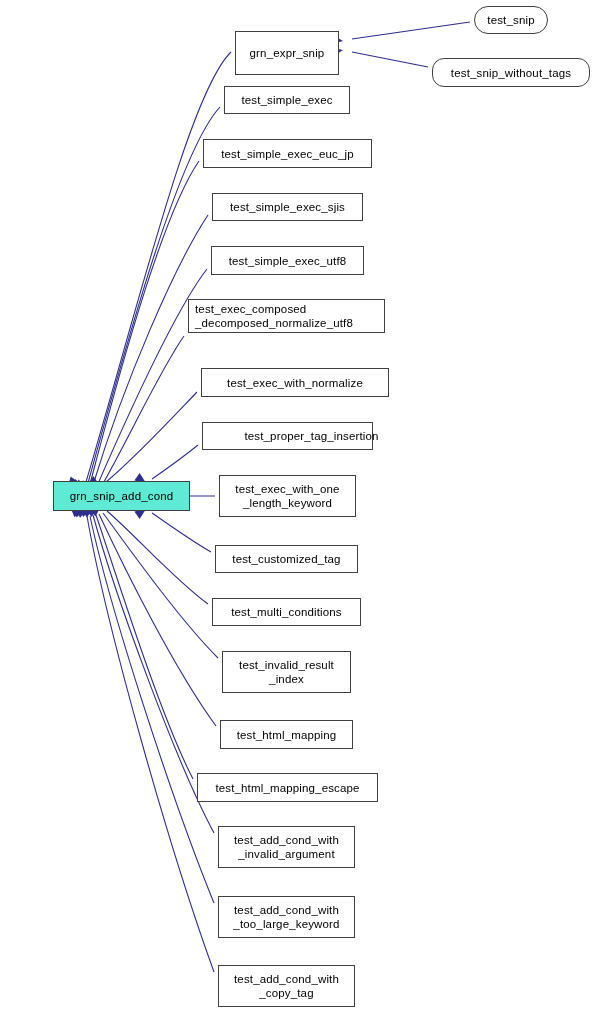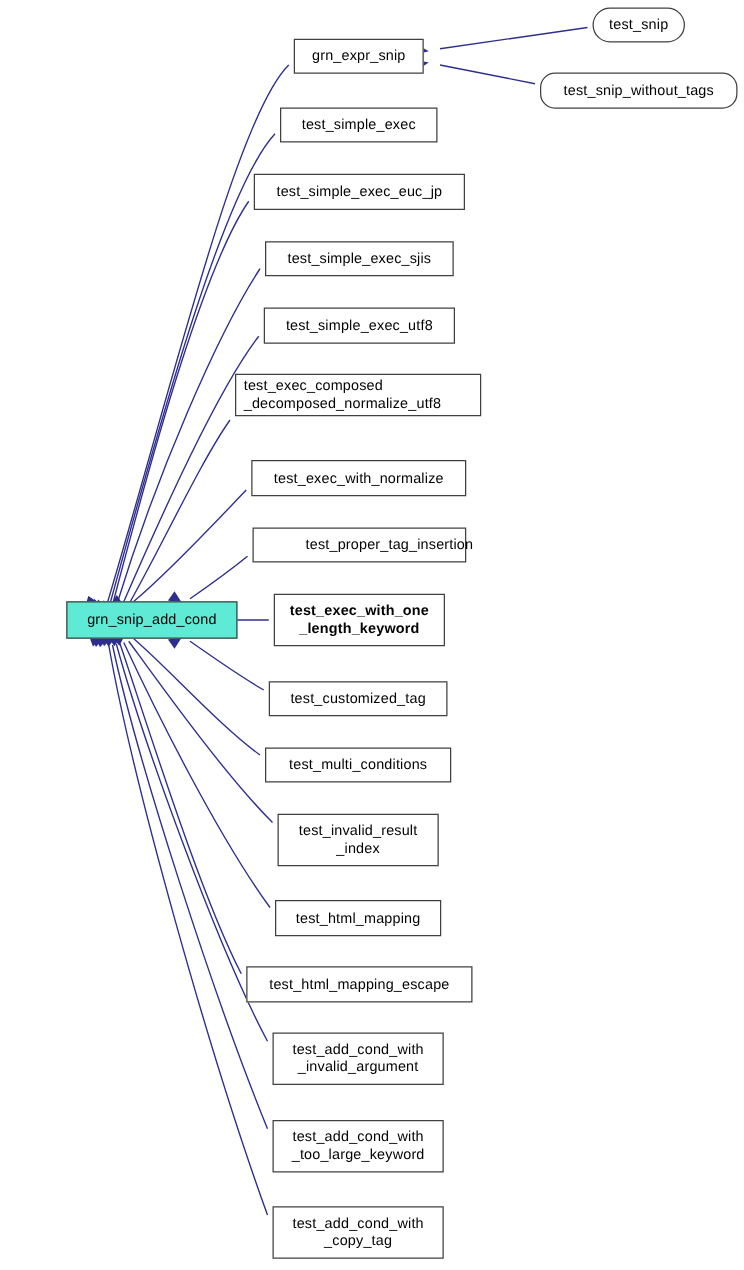--- a/index.html
+++ b/index.html
@@ -93,31 +93,31 @@
       <path d="M 214,903 C 172,800 110,610 90,516" fill="none" stroke="#2e2e8f" stroke-width="1.1"></path>
       <polygon points="0,0 11,4.6 11,-4.6" fill="#2e2e8f" transform="translate(85,509) rotate(157)"></polygon>
       <path d="M 214,972 C 168,845 106,625 87,516" fill="none" stroke="#2e2e8f" stroke-width="1.1"></path>
       <polygon points="0,0 11,4.6 11,-4.6" fill="#2e2e8f" transform="translate(83,509) rotate(159)"></polygon>
       <path d="M 470,22 L 352,39" fill="none" stroke="#2e2e8f" stroke-width="1.1"></path>
       <polygon points="0,0 11,4.6 11,-4.6" fill="#2e2e8f" transform="translate(343,41) rotate(188)"></polygon>
       <path d="M 428,67 L 352,52" fill="none" stroke="#2e2e8f" stroke-width="1.1"></path>
       <polygon points="0,0 11,4.6 11,-4.6" fill="#2e2e8f" transform="translate(343,50) rotate(169)"></polygon>
     </svg>
 <div class="node highlight" style="left: 5px; top: 481px; width: 137px; height: 30px; border-color: rgb(64, 64, 64); color: rgb(0, 0, 0);"><span class="line">grn_snip_add_cond</span></div>
-    <div class="node" style="left: 235px; top: 31px; width: 104px; height: 28px; border-color: rgb(64, 64, 64); color: rgb(0, 0, 0); background: rgb(255, 255, 255);"><span class="line">grn_expr_snip</span></div>
+    <div class="node" style="left: 235px; top: 31px; width: 104px; height: 44px; border-color: rgb(64, 64, 64); color: rgb(0, 0, 0); background: rgb(255, 255, 255);"><span class="line">grn_expr_snip</span></div>
     <div class="node" style="left: 474px; top: 6px; width: 74px; height: 28px; border-color: rgb(64, 64, 64); color: rgb(0, 0, 0); background: rgb(255, 255, 255); border-radius: 14px;"><span class="line">test_snip</span></div>
     <div class="node" style="left: 432px; top: 58px; width: 158px; height: 29px; border-color: rgb(64, 64, 64); color: rgb(0, 0, 0); background: rgb(255, 255, 255); border-radius: 12px;"><span class="line">test_snip_without_tags</span></div>
     <div class="node" style="left: 224px; top: 86px; width: 126px; height: 28px; border-color: rgb(64, 64, 64); color: rgb(0, 0, 0); background: rgb(255, 255, 255);"><span class="line">test_simple_exec</span></div>
     <div class="node" style="left: 203px; top: 139px; width: 169px; height: 29px; border-color: rgb(64, 64, 64); color: rgb(0, 0, 0); background: rgb(255, 255, 255);"><span class="line">test_simple_exec_euc_jp</span></div>
     <div class="node" style="left: 212px; top: 193px; width: 151px; height: 28px; border-color: rgb(64, 64, 64); color: rgb(0, 0, 0); background: rgb(255, 255, 255);"><span class="line">test_simple_exec_sjis</span></div>
     <div class="node" style="left: 211px; top: 246px; width: 153px; height: 29px; border-color: rgb(64, 64, 64); color: rgb(0, 0, 0); background: rgb(255, 255, 255); text-align: right;"><span class="line">test_simple_exec_utf8</span></div>
     <div class="node leftalign" style="left: 188px; top: 299px; width: 197px; height: 34px; border-color: rgb(64, 64, 64); color: rgb(0, 0, 0); background: rgb(255, 255, 255);"><span class="line">test_exec_composed</span><span class="line">_decomposed_normalize_utf8</span></div>
-    <div class="node" style="left: 201px; top: 368px; width: 172px; height: 29px; border-color: rgb(64, 64, 64); color: rgb(0, 0, 0); background: rgb(255, 255, 255);"><span class="line">test_exec_with_normalize</span></div>
+    <div class="node" style="left: 201px; top: 368px; width: 188px; height: 29px; border-color: rgb(64, 64, 64); color: rgb(0, 0, 0); background: rgb(255, 255, 255);"><span class="line">test_exec_with_normalize</span></div>
     <div class="node" style="left: 202px; top: 422px; width: 171px; height: 28px; border-color: rgb(64, 64, 64); color: rgb(0, 0, 0); background: rgb(255, 255, 255); padding-left: 48px;"><span class="line">test_proper_tag_insertion</span></div>
-    <div class="node" style="left: 219px; top: 475px; width: 137px; height: 42px; border-color: rgb(64, 64, 64); color: rgb(0, 0, 0); background: rgb(255, 255, 255); font-weight: bold;"><span class="line">test_exec_with_one</span><span class="line">_length_keyword</span></div>
+    <div class="node" style="left: 219px; top: 475px; width: 137px; height: 42px; border-color: rgb(64, 64, 64); color: rgb(0, 0, 0); background: rgb(255, 255, 255);"><span class="line">test_exec_with_one</span><span class="line">_length_keyword</span></div>
     <div class="node" style="left: 215px; top: 545px; width: 143px; height: 28px; border-color: rgb(64, 64, 64); color: rgb(0, 0, 0); background: rgb(255, 255, 255);"><span class="line">test_customized_tag</span></div>
     <div class="node" style="left: 212px; top: 598px; width: 149px; height: 28px; border-color: rgb(64, 64, 64); color: rgb(0, 0, 0); background: rgb(255, 255, 255);"><span class="line">test_multi_conditions</span></div>
     <div class="node" style="left: 222px; top: 651px; width: 129px; height: 42px; border-color: rgb(64, 64, 64); color: rgb(0, 0, 0); background: rgb(255, 255, 255);"><span class="line">test_invalid_result</span><span class="line">_index</span></div>
     <div class="node" style="left: 220px; top: 720px; width: 133px; height: 29px; border-color: rgb(64, 64, 64); color: rgb(0, 0, 0); background: rgb(255, 255, 255);"><span class="line">test_html_mapping</span></div>
     <div class="node" style="left: 197px; top: 773px; width: 181px; height: 29px; border-color: rgb(64, 64, 64); color: rgb(0, 0, 0); background: rgb(255, 255, 255);"><span class="line">test_html_mapping_escape</span></div>
     <div class="node" style="left: 218px; top: 826px; width: 137px; height: 42px; border-color: rgb(64, 64, 64); color: rgb(0, 0, 0); background: rgb(255, 255, 255);"><span class="line">test_add_cond_with</span><span class="line">_invalid_argument</span></div>
     <div class="node" style="left: 218px; top: 896px; width: 137px; height: 42px; border-color: rgb(64, 64, 64); color: rgb(0, 0, 0); background: rgb(255, 255, 255);"><span class="line">test_add_cond_with</span><span class="line">_too_large_keyword</span></div>
     <div class="node" style="left: 218px; top: 965px; width: 137px; height: 42px; border-color: rgb(64, 64, 64); color: rgb(0, 0, 0); background: rgb(255, 255, 255);"><span class="line">test_add_cond_with</span><span class="line">_copy_tag</span></div>
   </div>
 

